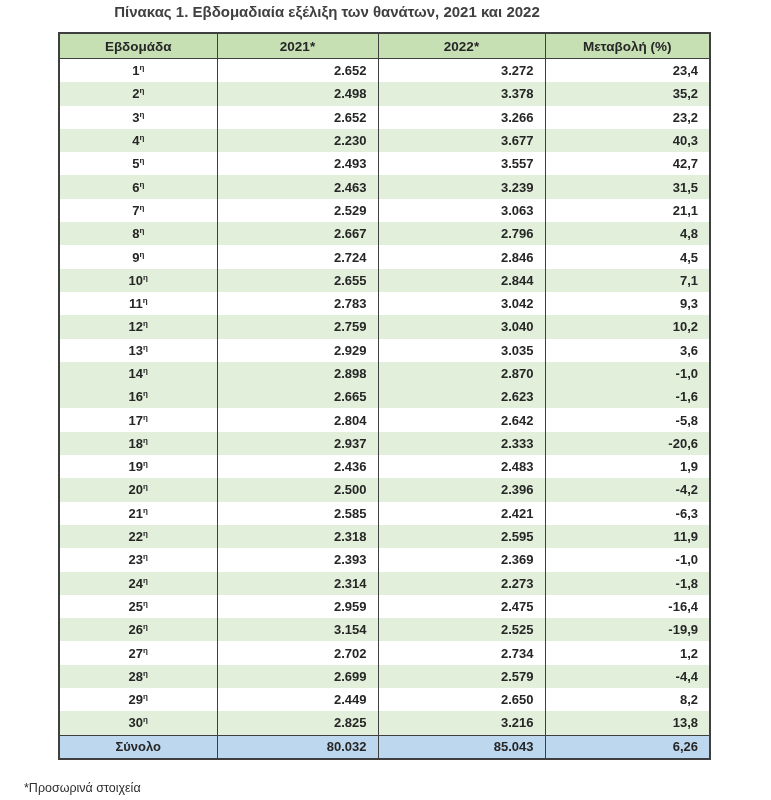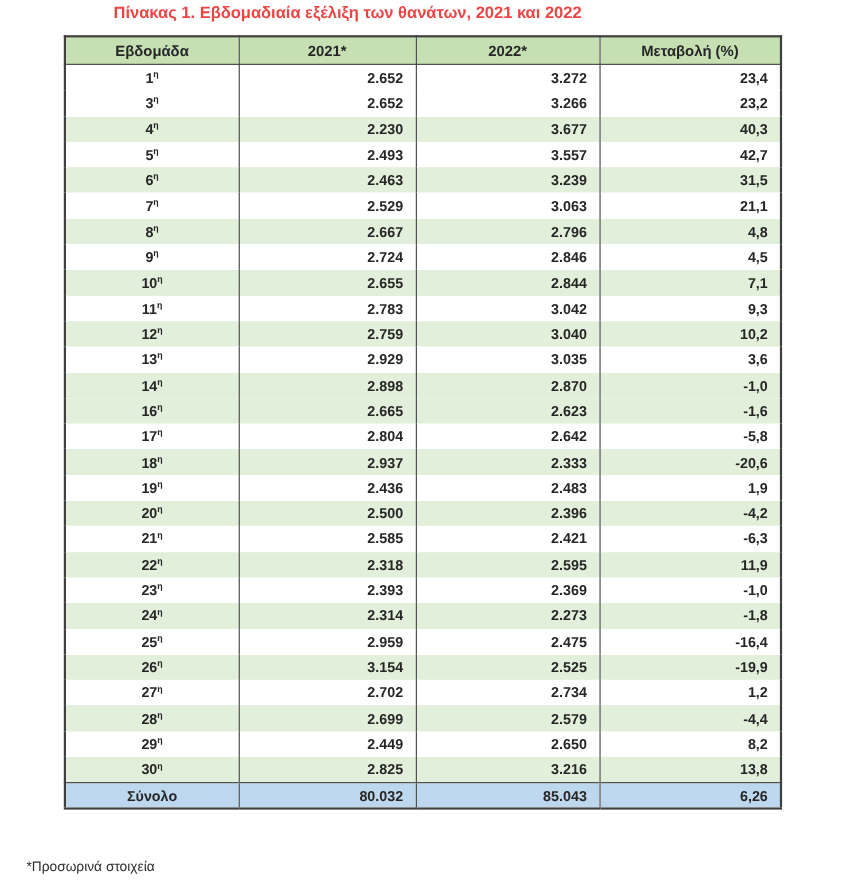--- a/index.html
+++ b/index.html
@@ -17,21 +17,22 @@
     color:var(--text);
     position:relative;
     overflow:hidden;
   }
   .page-title{
     position:absolute;
     top:3px;left:0;width:632px;
     text-align:center;
     font-size:15px;
     font-weight:700;
-    color:#ef4444;
+    color:#404040;
+    padding-left:11px;
   }
   table.deaths{
     position:absolute;
     left:58px;top:32px;
     width:651px;
     border-collapse:collapse;
     table-layout:fixed;
     border:2px solid var(--border);
   }
   col.c-week{width:158px;}
@@ -97,20 +98,26 @@
       <th>Μεταβολή (%)</th>
     </tr>
   </thead>
   <tbody id="rows">
       <tr>
         <td class="week">1<sup>η</sup></td>
         <td class="num">2.652</td>
         <td class="num">3.272</td>
         <td class="num">23,4</td>
       </tr>
+      <tr class="band">
+        <td class="week">2<sup>η</sup></td>
+        <td class="num">2.498</td>
+        <td class="num">3.378</td>
+        <td class="num">35,2</td>
+      </tr>
       <tr>
         <td class="week">3<sup>η</sup></td>
         <td class="num">2.652</td>
         <td class="num">3.266</td>
         <td class="num">23,2</td>
       </tr>
       <tr class="band">
         <td class="week">4<sup>η</sup></td>
         <td class="num">2.230</td>
         <td class="num">3.677</td>

